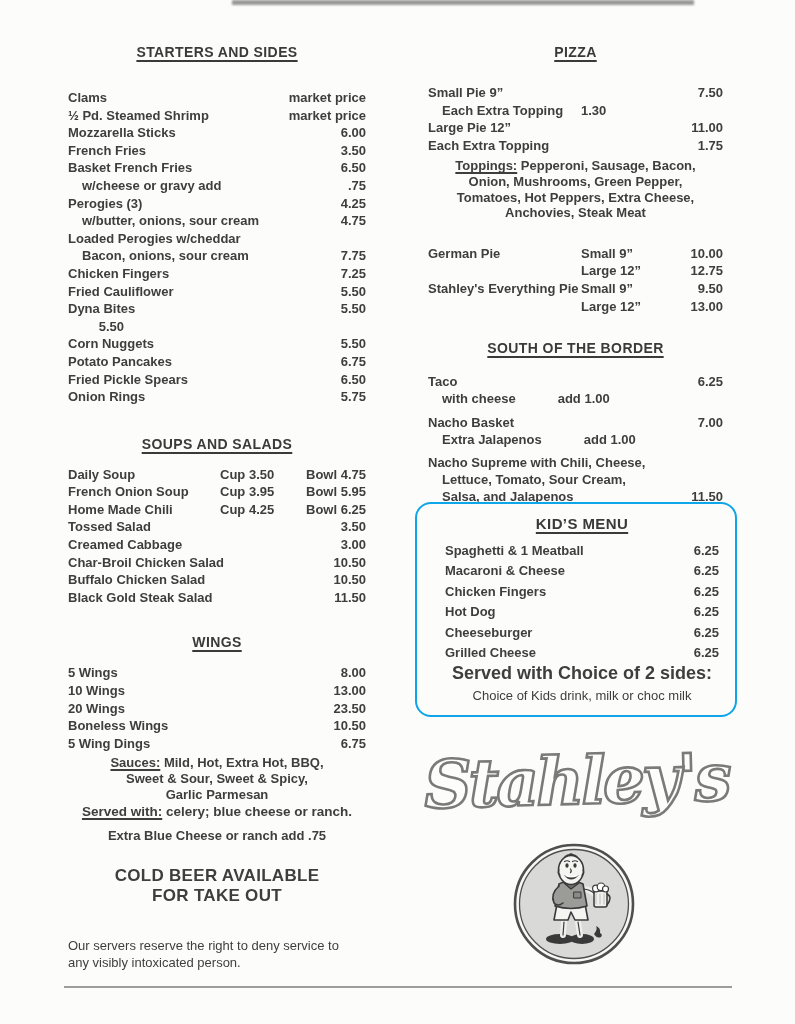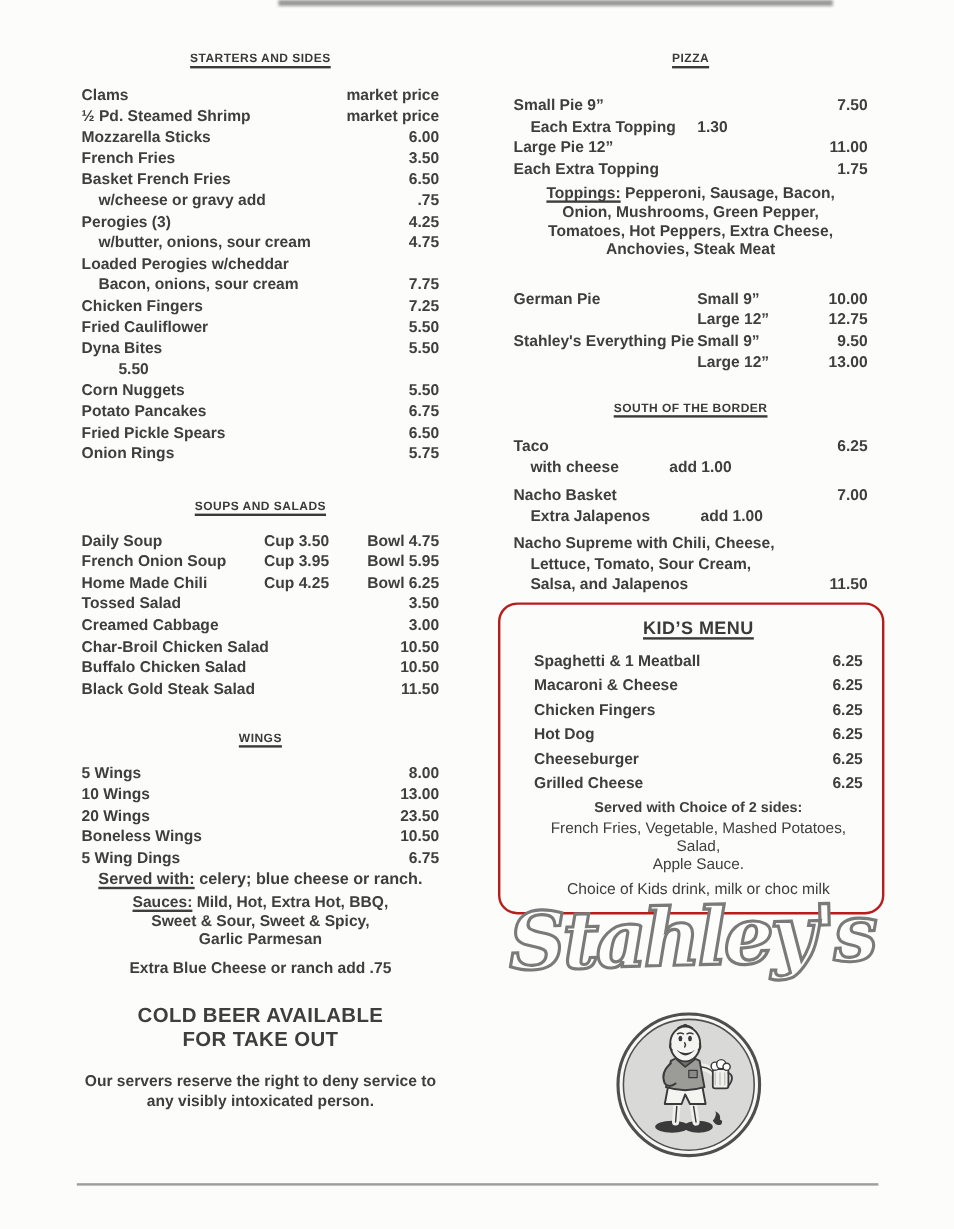--- a/index.html
+++ b/index.html
@@ -13,66 +13,66 @@
   .top-smear{position:absolute;left:232px;top:0;width:462px;height:5px;
     background:rgba(70,70,70,.55);filter:blur(1.2px);}
   .bottom-rule{position:absolute;left:64px;top:986px;width:668px;height:2px;background:#9c9c9c;}
 
   
   .col{position:absolute;top:44px;}
   .col-left{left:68px;width:298px;}
   .col-right{left:428px;width:295px;}
 
   .section-title{
-    font-size:10px;font-weight:bold;text-align:center;margin:0;
+    font-size:14px;font-weight:bold;text-align:center;margin:0;
     text-decoration:underline;text-decoration-thickness:2px;text-underline-offset:3px;
     letter-spacing:.4px;color:#3a3a3a;
   }
 
-  .rows{margin-top:15px;}
+  .rows{margin-top:29px;}
   .row{display:flex;align-items:baseline;font-size:13px;font-weight:bold;line-height:17.6px;}
   .row .name{flex:1 1 auto;white-space:nowrap;}
   .row .mid{flex:0 0 86px;white-space:nowrap;}
   .row .mid:empty{display:none;}
   .row .price{flex:0 0 56px;text-align:right;white-space:nowrap;}
   .row.indent .name{padding-left:14px;}
   .row.gap{margin-top:6px;}
 
   .note{font-weight:bold;font-size:13px;text-align:center;line-height:15.6px;}
   .u{text-decoration:underline;text-decoration-thickness:2px;text-underline-offset:2px;}
 
   
   .sec-soups{margin-top:30px;}
   .sec-soups .rows{margin-top:14px;}
   .sec-wings{margin-top:28px;}
   .sec-wings .rows{margin-top:14px;}
   .sauces-note{margin-top:3px;}
   .served-note{margin-top:2px;font-size:13.5px;}
   .extra-note{margin-top:8px;font-size:13px;}
   .beer-notice{margin-top:23px;font-size:17px;line-height:20px;font-weight:bold;text-align:center;letter-spacing:.3px;}
-  .disclaimer{margin-top:16px;font-size:13px;line-height:16.5px;font-weight:bold;text-align:center;}
+  .disclaimer{margin-top:32px;font-size:13px;line-height:16.5px;font-weight:normal;}
 
   
   .sec-pizza .rows{margin-top:24px;}
   .toppings-note{margin-top:4px;}
   .pies-rows{margin-top:7px;}
   .sec-south{margin-top:25px;}
   .sec-south .rows{margin-top:17px;}
   .sec-south .row{line-height:17.2px;gap:42px;}
 
   
   .kids-box{
     position:absolute;left:415px;top:502px;width:322px;box-sizing:border-box;
-    border:2px solid #b91c1c;border-radius:16px;
+    border:2px solid #0ea5e9;border-radius:16px;
     padding:11px 16px 11px 28px;background:transparent;
   }
   .kids-box .section-title{font-size:15px;}
   .kids-box .rows{margin-top:9px;}
   .kids-box .row{line-height:20.4px;font-size:13px;}
-  .kids-note-head{margin-top:3px;font-size:12px;}
+  .kids-note-head{margin-top:3px;font-size:18px;}
   .kids-note-sides{font-weight:normal;font-size:12.8px;line-height:15px;}
   .kids-note-drink{margin-top:6px;font-weight:normal;font-size:13px;}
   .kids-note-drink .b{font-weight:normal;}
 
   
   .logo-wrap{position:absolute;left:408px;top:736px;width:336px;text-align:center;}
   .logo-text{
     font-family:"DejaVu Serif",serif;font-style:italic;font-weight:bold;
     font-size:66px;line-height:90px;letter-spacing:-3px;
     color:#fdfdfc;-webkit-text-stroke:2.6px #7a7a7a;
@@ -282,27 +282,27 @@
 
           <span class="price">10.50</span>
         </div>
 
         <div class="row">
           <span class="name">5 Wing Dings</span>
 
           <span class="price">6.75</span>
         </div>
       </div>
-    <div class="note served-note">
-      <span class="u">Served with:</span><span> celery; blue cheese or ranch.</span>
-    </div>
     <div class="note sauces-note">
       <span class="u">Sauces:</span><span> Mild, Hot, Extra Hot, BBQ,</span><br>
       <span>Sweet &amp; Sour, Sweet &amp; Spicy,</span><br>
       <span>Garlic Parmesan</span>
+    </div>
+    <div class="note served-note">
+      <span class="u">Served with:</span><span> celery; blue cheese or ranch.</span>
     </div>
     <div class="note extra-note">Extra Blue Cheese or ranch add  .75</div>
   </section>
 
   <div class="beer-notice">
     <span>COLD BEER AVAILABLE</span><br>
     <span>FOR TAKE OUT</span>
   </div>
 
   <div class="disclaimer">
@@ -460,24 +460,20 @@
         <span class="price">6.25</span>
       </div>
 
       <div class="row">
         <span class="name">Grilled Cheese</span>
 
         <span class="price">6.25</span>
       </div>
     </div>
   <div class="note kids-note-head">Served with Choice of 2 sides:</div>
-  <div class="note kids-note-sides">
-    <span>French Fries, Vegetable, Mashed Potatoes, Salad,</span><br>
-    <span>Apple Sauce.</span>
-  </div>
   <div class="note kids-note-drink">
     <span class="b">Choice</span><span> of Kids drink, milk or choc milk</span>
   </div>
 </div>
 
 <div class="logo-wrap">
   <span class="logo-text">Stahley's</span>
 </div>
 
 <svg class="mascot" viewBox="0 0 124 124" xmlns="http://www.w3.org/2000/svg">

